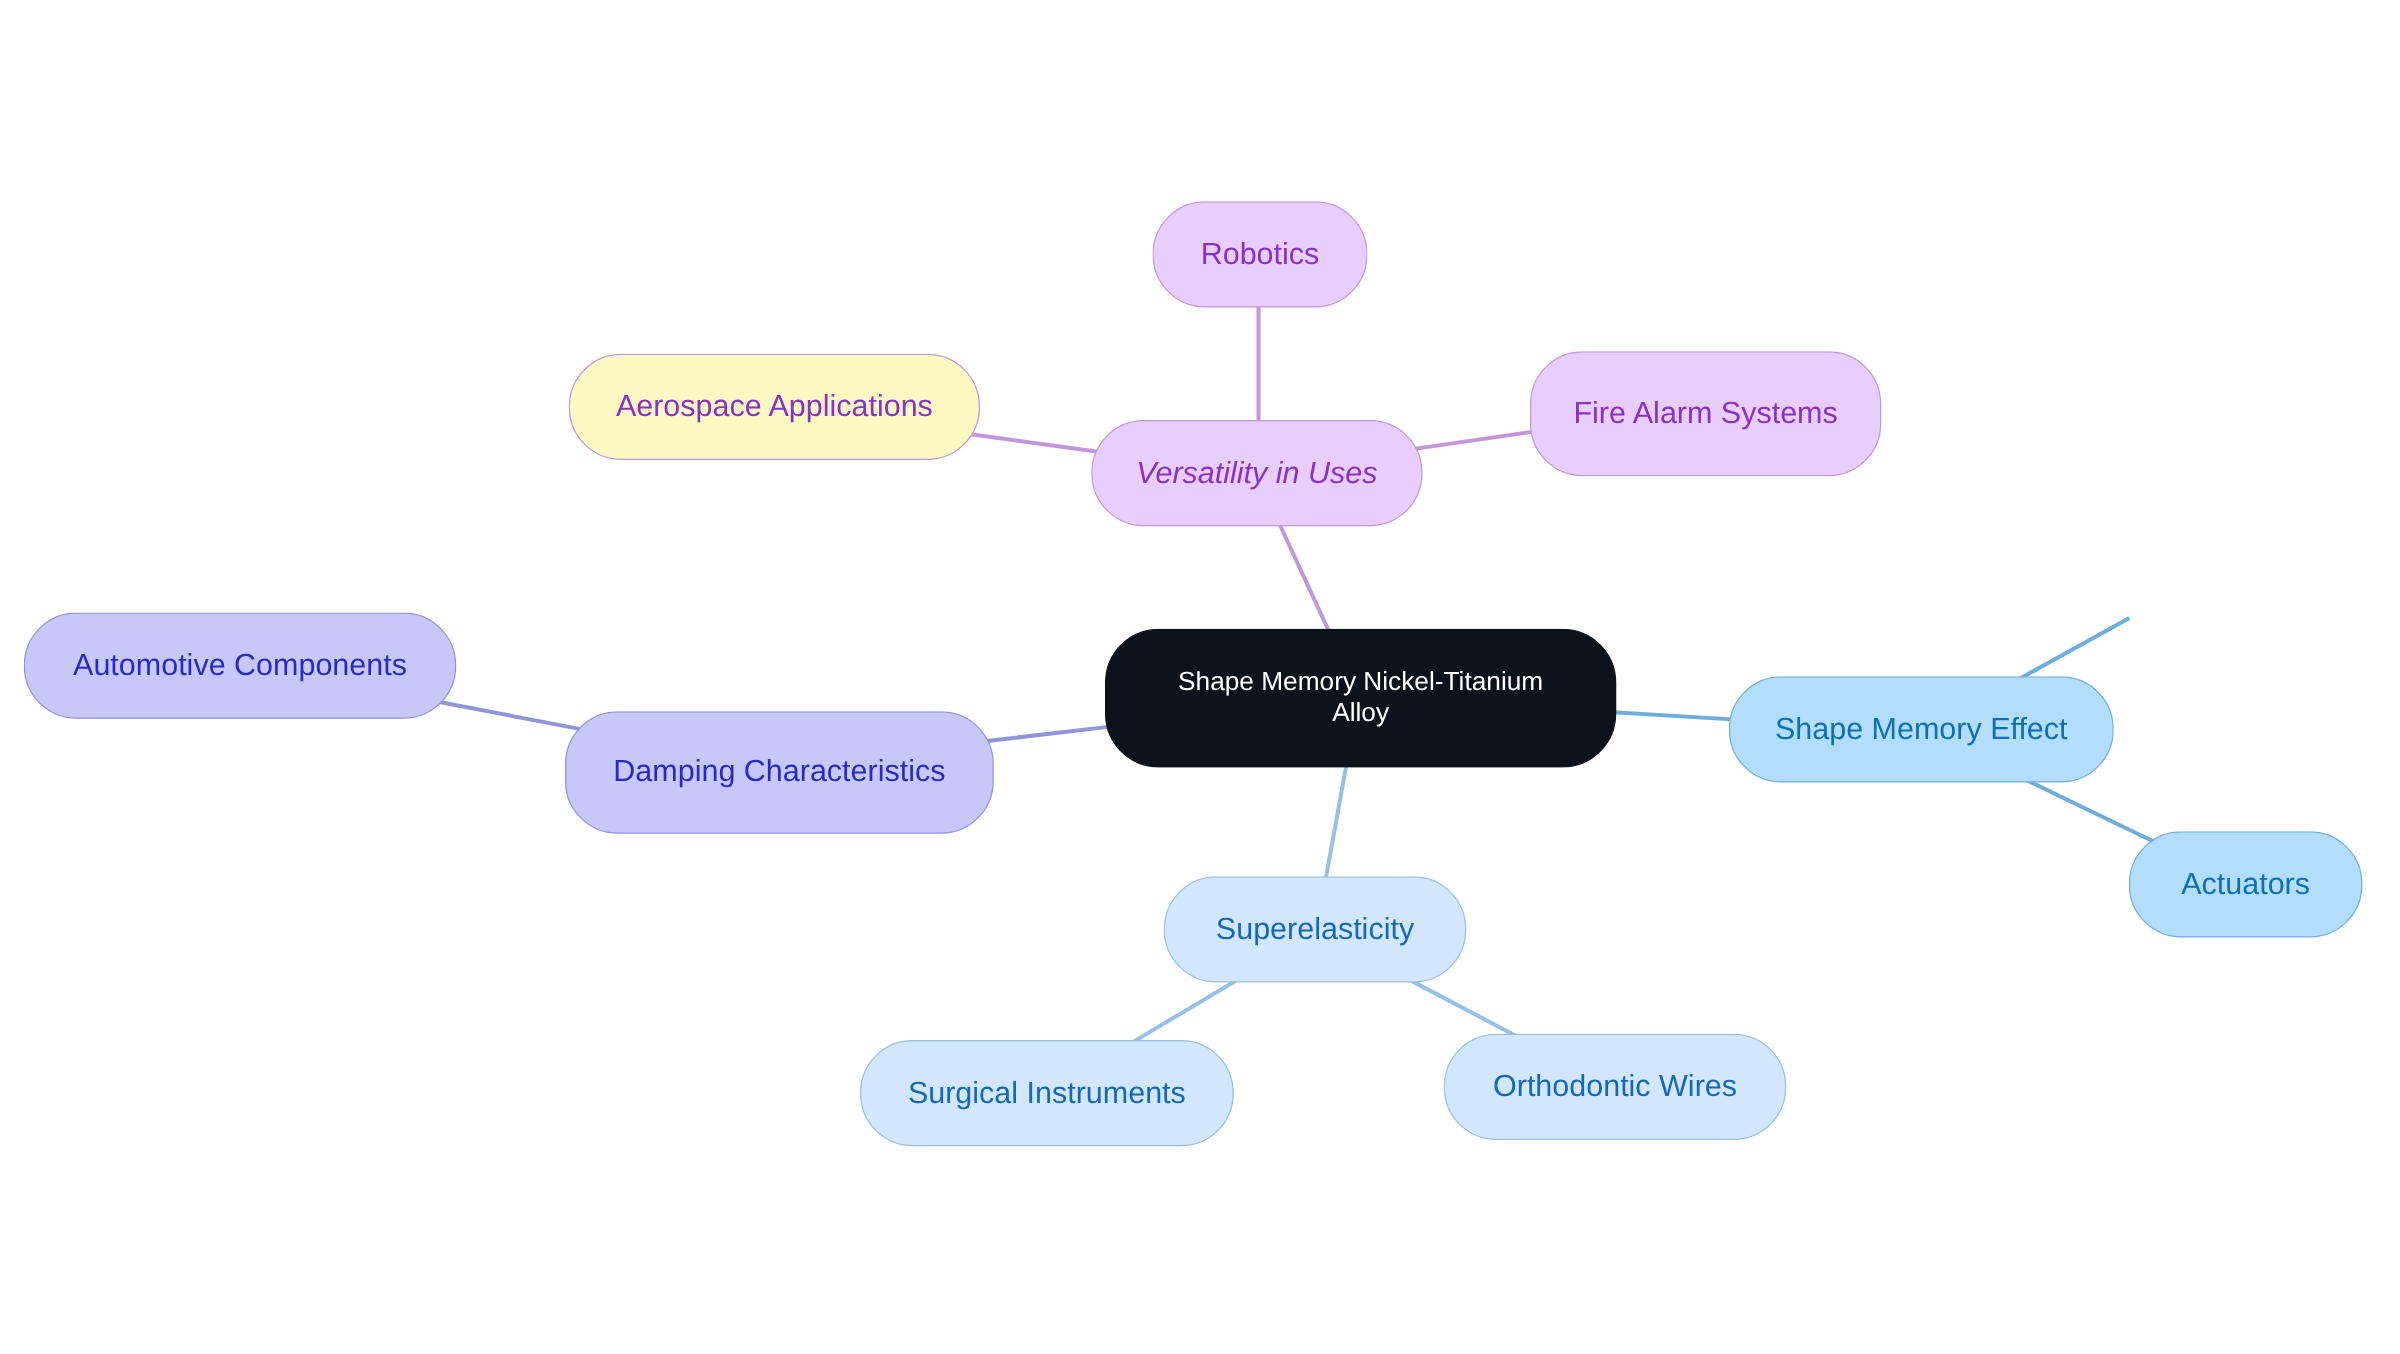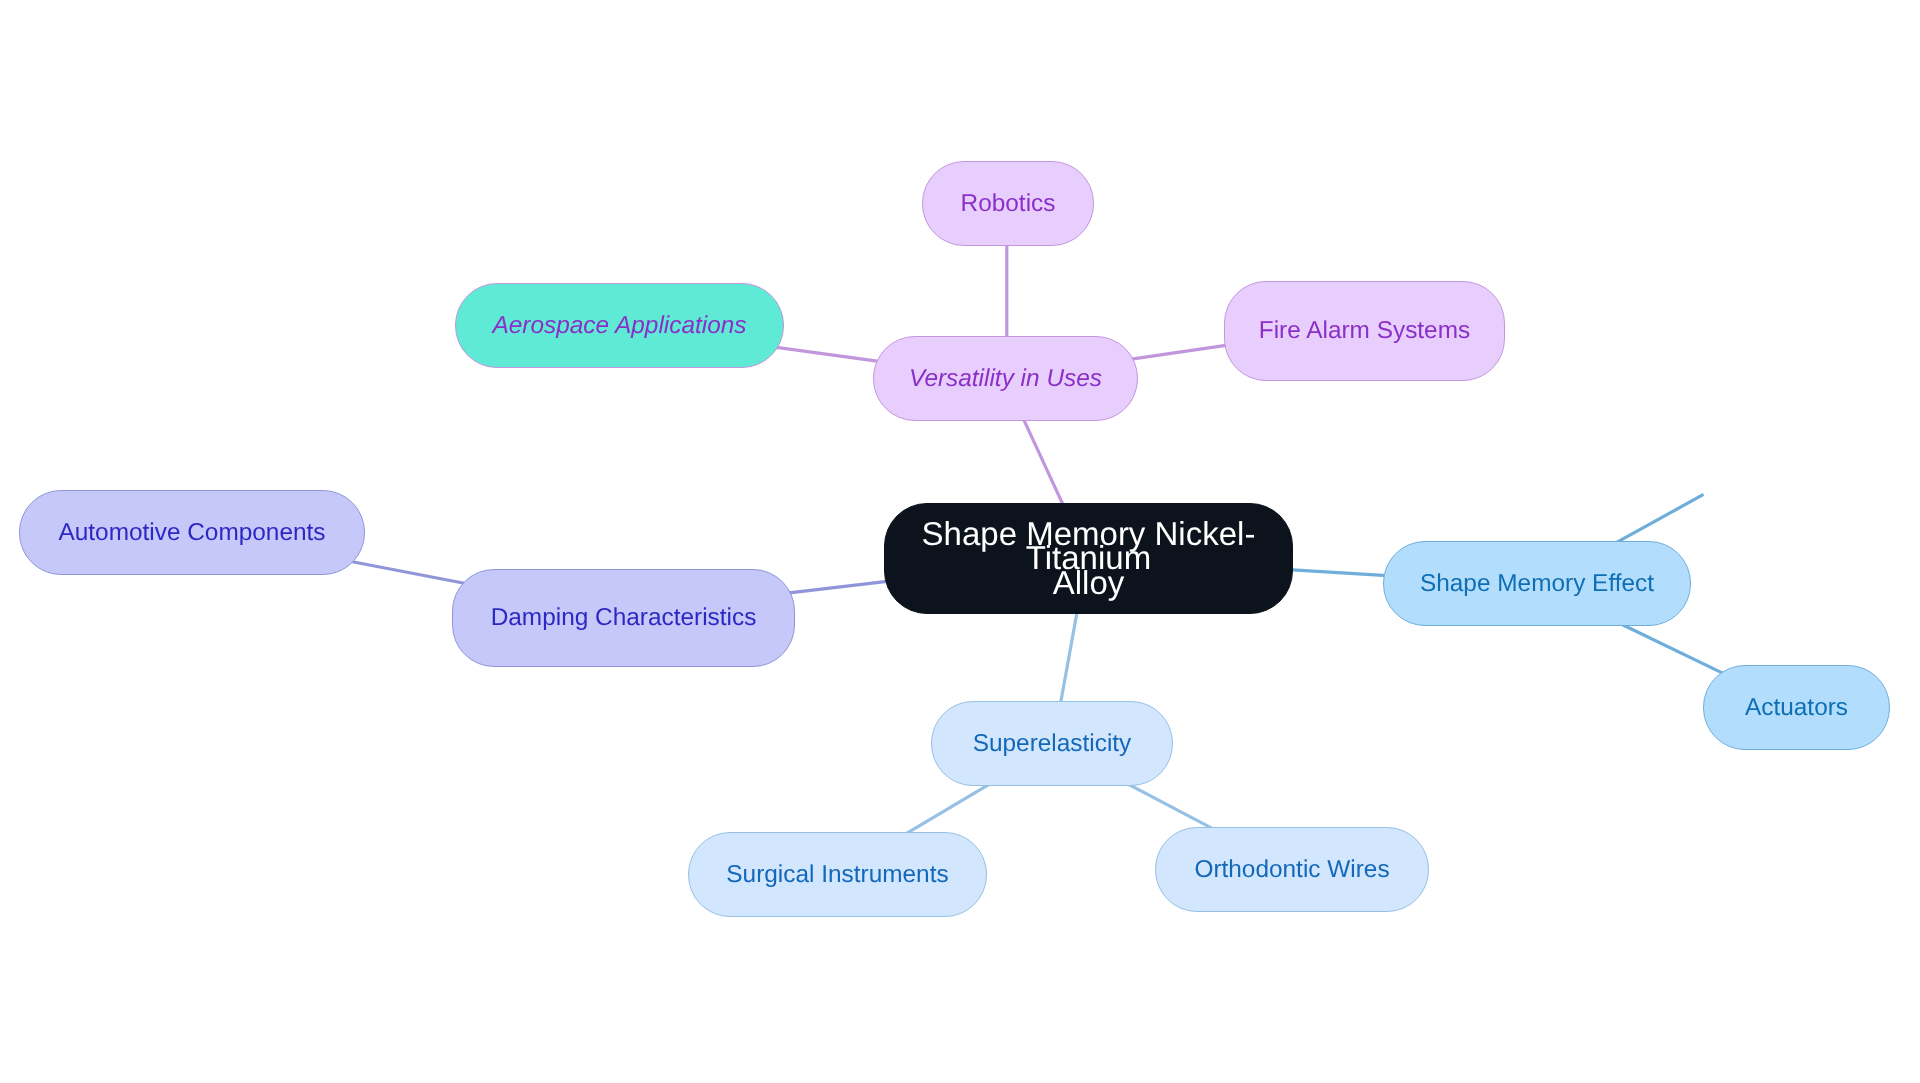--- a/index.html
+++ b/index.html
@@ -25,21 +25,21 @@
     font-size:24.4px;
     font-weight:400;
     white-space:pre-line;
     will-change:transform;
     padding-top:1px;
   }
   .node-label{display:block;white-space:pre-line;}
   .node.root{
     border-radius:43px;
     color:#ffffff;
-    font-size:33px;
+    font-size:21px;
     line-height:24.4px;
     padding-top:0px;
   }
 </style>
 </head>
 <body>
 
 <div id="canvas">
 
   <svg id="edges" viewBox="0 0 1920 1083" fill="none">
@@ -63,21 +63,21 @@
   </div>
 
   <div class="node" style="left:873px;top:336px;width:265px;height:85px;background:#e8cefc;border-color:#c296dd;color:#8a2fc8;font-style:italic;">
     <span class="node-label">Versatility in Uses</span>
   </div>
 
   <div class="node" style="left:922px;top:161px;width:172px;height:85px;background:#e8cefc;border-color:#c296dd;color:#8a2fc8;">
     <span class="node-label">Robotics</span>
   </div>
 
-  <div class="node" style="left:455px;top:283px;width:329px;height:85px;background:#5eead4;border-color:#c296dd;color:#8a2fc8;font-style:italic;">
+  <div class="node" style="left:455px;top:283px;width:329px;height:85px;background:#fef9c3;border-color:#c296dd;color:#8a2fc8;">
     <span class="node-label">Aerospace Applications</span>
   </div>
 
   <div class="node" style="left:1224px;top:281px;width:281px;height:100px;background:#e8cefc;border-color:#c296dd;color:#8a2fc8;">
     <span class="node-label">Fire Alarm Systems</span>
   </div>
 
   <div class="node" style="left:452px;top:569px;width:343px;height:98px;background:#c6c8f9;border-color:#9095d9;color:#2c28c4;">
     <span class="node-label">Damping Characteristics</span>
   </div>

